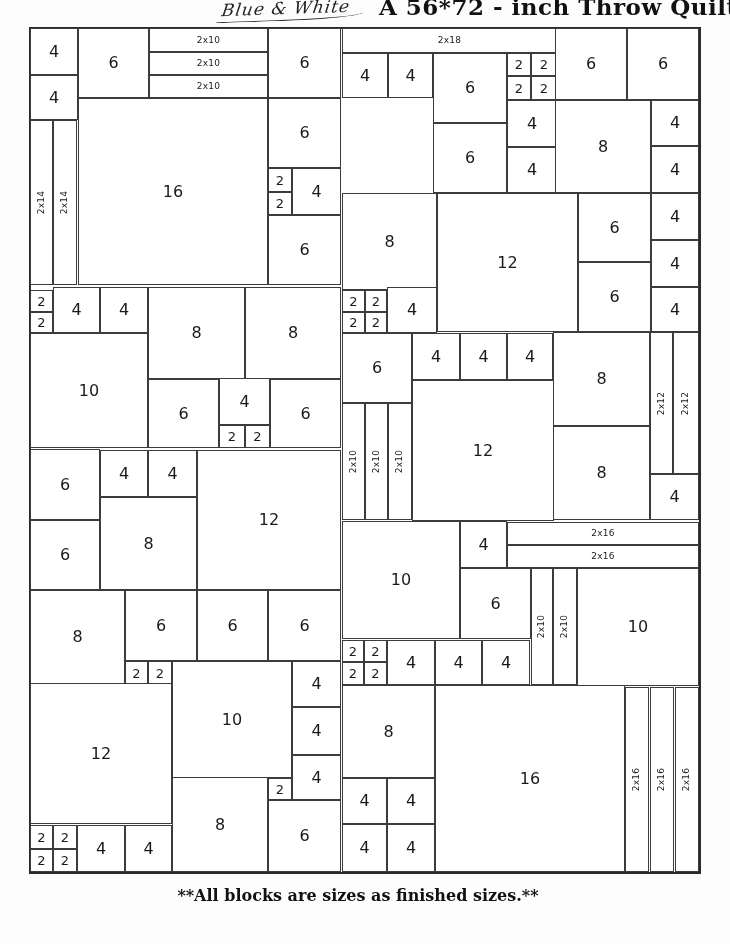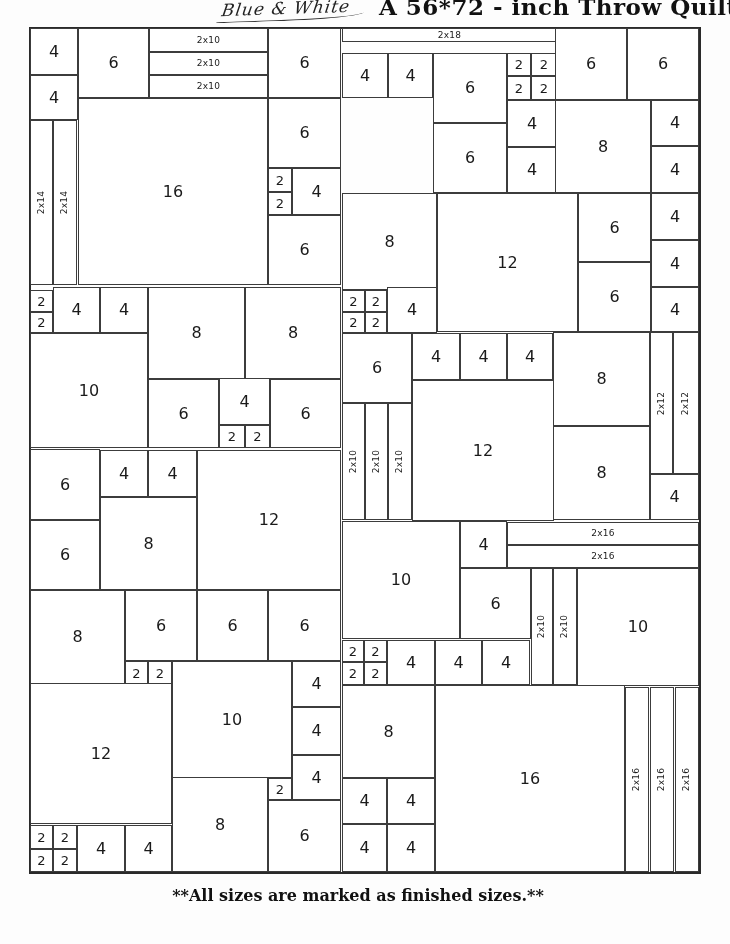--- a/index.html
+++ b/index.html
@@ -207,21 +207,21 @@
     </div>
     <div class="block two" style="left: 53px; top: 849px; width: 24px; height: 23px;">
       <span>2</span>
     </div>
     <div class="block" style="left: 77px; top: 825px; width: 48px; height: 47px;">
       <span>4</span>
     </div>
     <div class="block" style="left: 125px; top: 825px; width: 47px; height: 47px;">
       <span>4</span>
     </div>
-    <div class="block strip" style="left: 342px; top: 28px; width: 215px; height: 14px;">
+    <div class="block strip" style="left: 342px; top: 28px; width: 215px; height: 25px;">
       <span>2x18</span>
     </div>
     <div class="block" style="left: 342px; top: 53px; width: 46px; height: 45px;">
       <span>4</span>
     </div>
     <div class="block" style="left: 388px; top: 53px; width: 45px; height: 45px;">
       <span>4</span>
     </div>
     <div class="block" style="left: 433px; top: 53px; width: 74px; height: 70px;">
       <span>6</span>
@@ -404,13 +404,13 @@
       <span>2x16</span>
     </div>
     <div class="block rot strip" style="left: 650px; top: 687px; width: 24px; height: 185px;">
       <span>2x16</span>
     </div>
     <div class="block rot strip" style="left: 675px; top: 687px; width: 24px; height: 185px;">
       <span>2x16</span>
     </div>
   </div>
 
-<div class="caption">**All sizes are marked as finished sizes.**</div>
+<div class="caption">**All blocks are sizes as finished sizes.**</div>
 
 </body></html>

